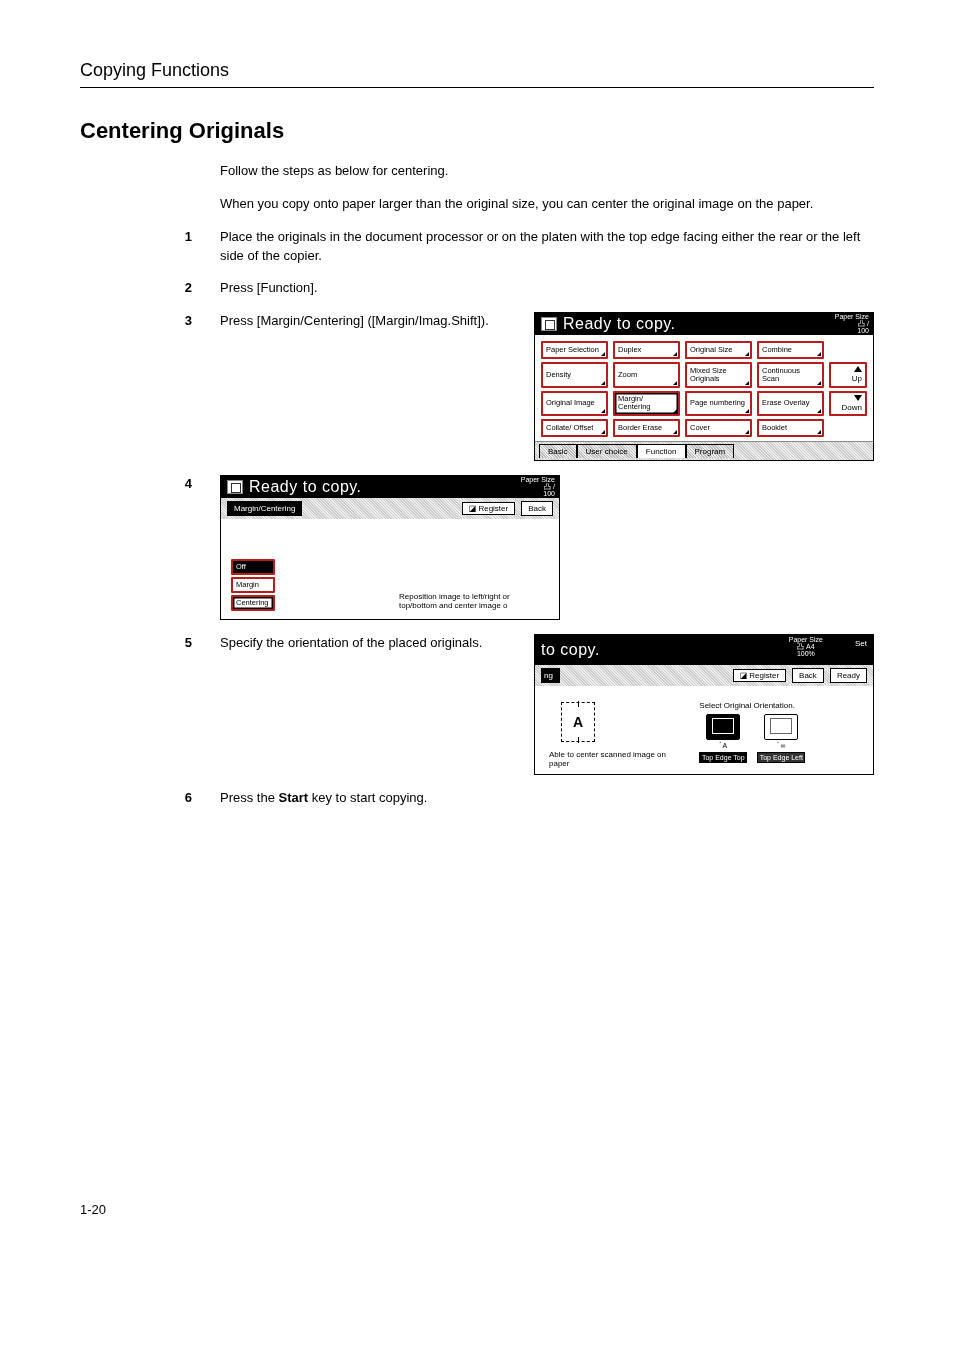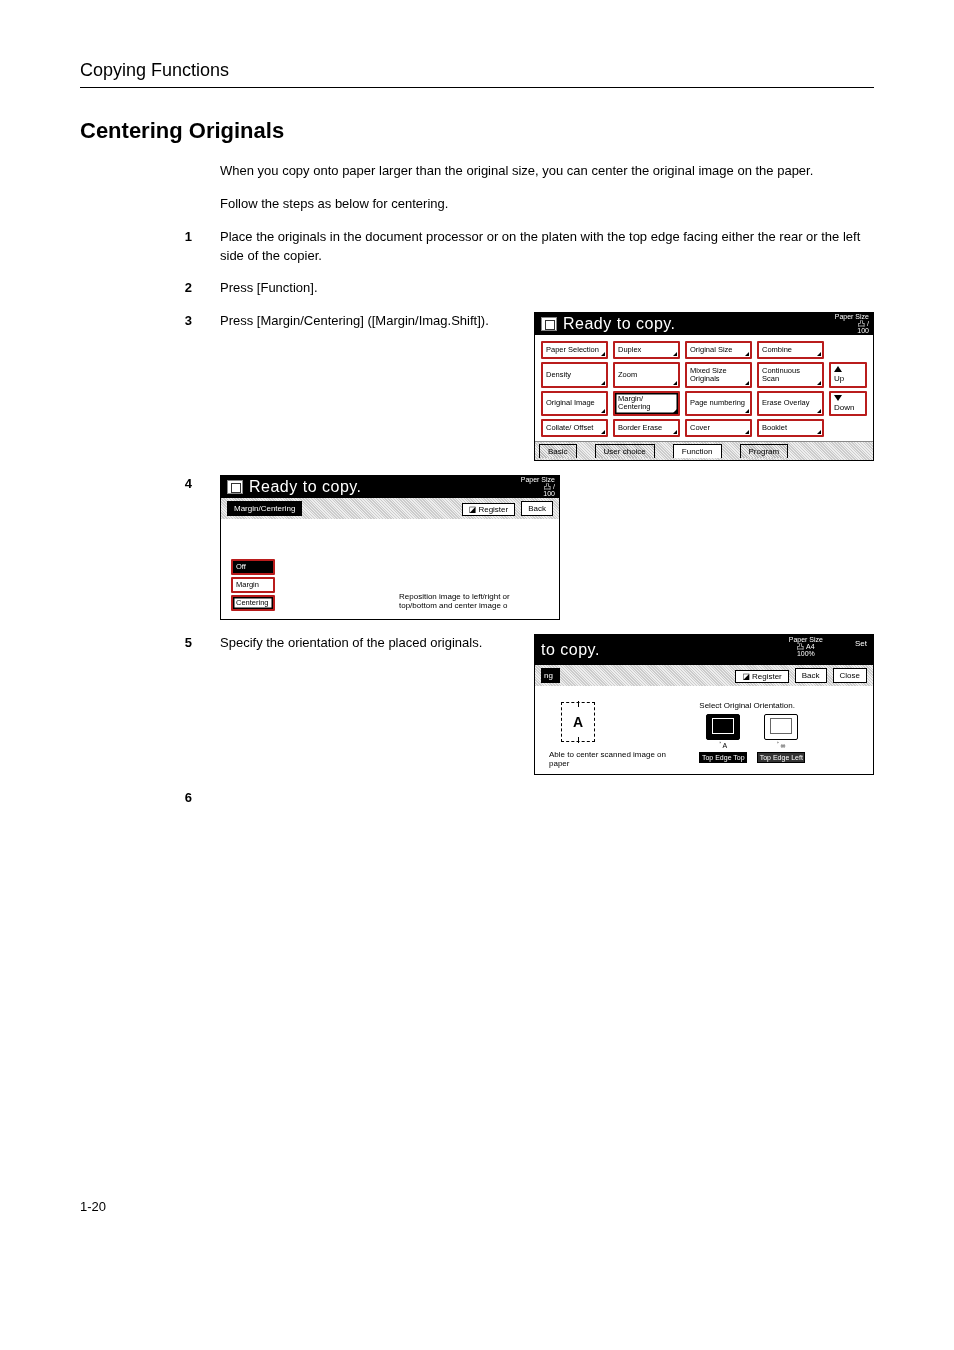--- a/index.html
+++ b/index.html
@@ -20,29 +20,29 @@
   .panel { border: 1px solid #000; width: 340px; font-size: 8px; background: #fff; }
   .panel-title-row { display: flex; align-items: center; background: #000; color: #fff; padding: 3px 6px; position: relative; height: 22px;}
   .title-icon { width: 16px; height: 14px; border: 1px solid #888; background: #fff; margin-right: 6px; position: relative; }
   .title-icon::after { content:""; position:absolute; left:3px; top:2px; width:8px; height:8px; border:1px solid #333; }
   .panel-title { font-size: 16px; letter-spacing: 0.5px; }
   .paper-size-tr { position:absolute; right:4px; top:0; text-align:right; font-size:7px; line-height:1; color:#fff;}
   .paper-size-tr .ps-lab{font-size:7px;}
   .button-grid { display: grid; grid-template-columns: repeat(4, 1fr) 38px; gap: 3px 5px; padding: 6px 6px 4px 6px; }
   .pbtn { border: 2px solid #b91c1c; border-radius: 1px; padding: 2px 3px; font-size: 7.5px; line-height: 1.05; min-height: 18px; display:flex; flex-direction:column; justify-content:center; position:relative; background:#fff;}
   .pbtn.corner::after{content:""; position:absolute; right:1px; bottom:1px; width:0;height:0;border-left:4px solid transparent;border-bottom:4px solid #000;}
-  .updown { display:flex; align-items:flex-start; justify-content:center; gap:3px; font-size:8px;}
+  .updown { display:flex; align-items:flex-end; justify-content:center; gap:3px; font-size:8px;}
   .tri-up{width:0;height:0;border-left:4px solid transparent;border-right:4px solid transparent;border-bottom:6px solid #000;}
   .tri-down{width:0;height:0;border-left:4px solid transparent;border-right:4px solid transparent;border-top:6px solid #000;}
   .highlight{box-shadow: 0 0 0 1.5px #000 inset;}
-  .tab-row { display:flex; gap:18px; background: repeating-linear-gradient(45deg,#ccc,#ccc 1px,#eee 1px,#eee 2px); padding: 2px 8px 2px 4px; border-top:1px solid #888;align-items:flex-end;}
+  .tab-row { display:flex; gap:0; background: repeating-linear-gradient(45deg,#ccc,#ccc 1px,#eee 1px,#eee 2px); padding: 2px 8px 2px 4px; border-top:1px solid #888;align-items:flex-end;}
   .tab { border:1px solid #000; background:#fff; padding:2px 8px; font-size:8px; border-bottom:none; position:relative;}
   .tab.hatched{ background: repeating-linear-gradient(45deg,#bbb,#bbb 1px,#eee 1px,#eee 2px);}
   .tab.curr{ background:#fff;}
-  .sub-bar { display:flex; background: repeating-linear-gradient(45deg,#ccc,#ccc 1px,#eee 1px,#eee 2px); padding:3px 6px; gap:6px; align-items:flex-end;}
+  .sub-bar { display:flex; background: repeating-linear-gradient(45deg,#ccc,#ccc 1px,#eee 1px,#eee 2px); padding:3px 6px; gap:6px; align-items:center;}
   .chip { background:#000; color:#fff; font-size:8px; padding:2px 6px; border:1px solid #000;}
   .chip.light{ background:#fff; color:#000;}
   .spacer{ flex:1; }
   .mc-body { padding: 20px 10px 8px 10px; min-height: 100px; display:flex; align-items:flex-end; justify-content:space-between;}
   .vlist { display:flex; flex-direction:column; gap:2px; width:44px;}
   .vlist .pbtn{ min-height:16px; }
   .hint-text { font-size:8px; text-align:left; max-width:150px; line-height:1.1;}
   
   .p3-body { padding: 10px 10px 6px 10px; }
   .p3-row1 { display:flex; align-items:flex-start; gap:16px; margin-top:6px;}
@@ -70,22 +70,22 @@
 </head>
 <body>
 
 <div class="page">
   <div class="running-head">Copying Functions</div>
   <hr class="hr">
 
   <h1>Centering Originals</h1>
 
   <div class="intro-block">
+    <p class="para">Follow the steps as below for centering.</p>
     <p class="para">When you copy onto paper larger than the original size, you can center the original image on the paper.</p>
-    <p class="para">Follow the steps as below for centering.</p>
   </div>
 
   <div class="steps">
 
     <div class="step">
       <div class="step-num">1</div>
       <div class="step-body">
           <div class="step-text wide">Place the originals in the document processor or on the platen with the top edge facing either the rear or the left side of the copier.</div>
         </div>
     </div>
@@ -206,21 +206,21 @@
               <div class="set-icn">Set</div>
             </div>
             <div class="sub-bar">
               <div class="chip" style="padding-left:2px">ng</div>
               <div class="spacer"></div>
               <div class="reg-btn">
                   <span class="reg-star">◪</span>
                   <span>Register</span>
                 </div>
               <div class="chip light">Back</div>
-              <div class="chip light">Close</div>
+              <div class="chip light">Ready</div>
             </div>
             <div class="p3-body">
               <div class="p3-row1">
                 <div>
                   <div class="diagram">
                       <span>A</span>
                     </div>
                   <div class="caption-under">Able to center scanned image on paper</div>
                 </div>
                 <div class="orient-col">
@@ -244,18 +244,23 @@
                 </div>
               </div>
             </div>
           </div>
         </div>
       </div>
     </div>
 
     <div class="step">
       <div class="step-num">6</div>
+      <div class="step-body">
+        <div class="step-text wide">
+          <span>Press the </span><b>Start</b><span> key to start copying.</span>
+        </div>
+      </div>
     </div>
 
   </div>
 
   <div class="page-num">1-20</div>
 </div>
 
 </body></html>

